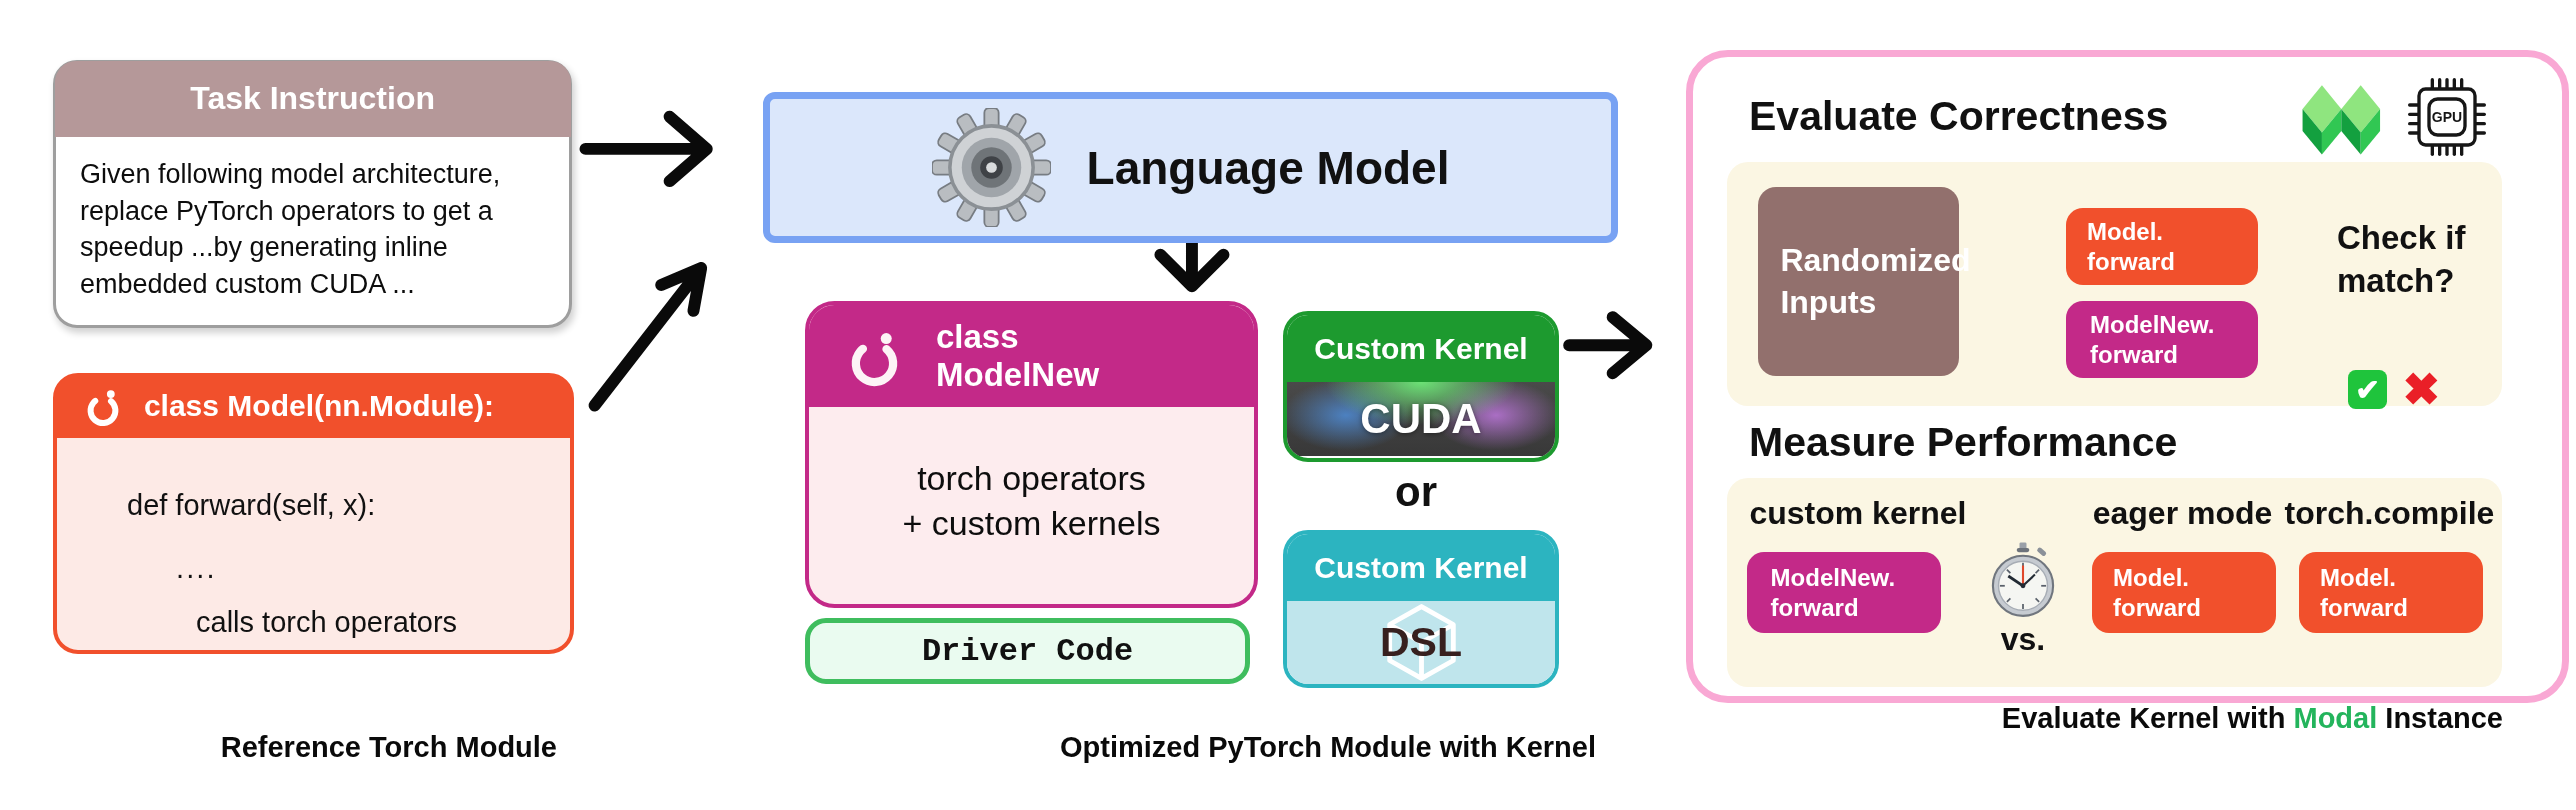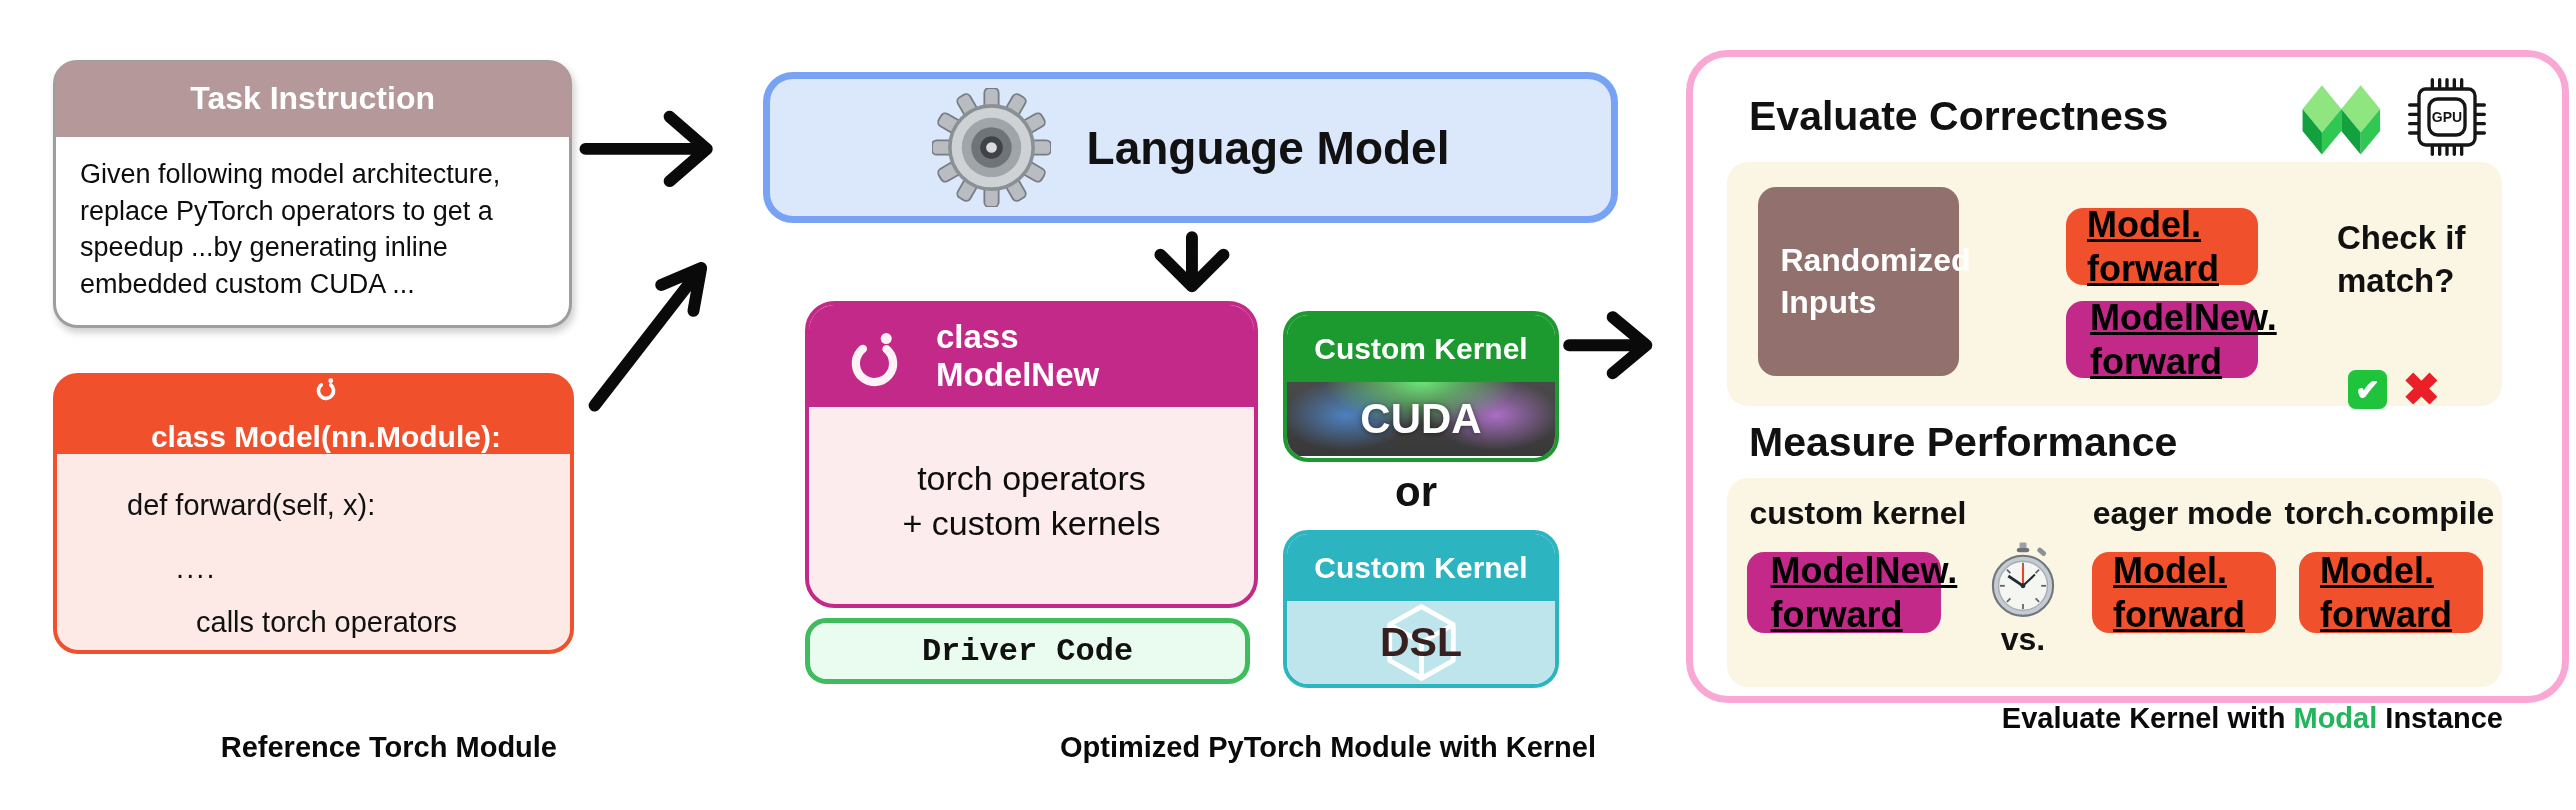--- a/index.html
+++ b/index.html
@@ -11,32 +11,32 @@
   
   .task-box{left:53px;top:60px;width:513px;height:262px;background:#fff;
     border:3.5px solid #9e9e9e;border-radius:24px;box-shadow:2.8px 4.2px 7px rgba(0,0,0,.18);}
   .task-header{left:-1.4px;top:-2.1px;width:516px;height:76px;background:#b59899;
     border-radius:21px 21px 0 0;display:flex;align-items:center;justify-content:center;}
   .task-title{color:#fff;font-size:32px;font-weight:bold;}
   .task-body{left:24px;top:93px;width:471px;font-size:27px;line-height:1.36;color:#0d0d0d;}
 
   .model-box{left:53px;top:373px;width:513px;height:273px;background:#fdeae6;
     border:4.9px solid #f1502c;border-radius:25px;}
-  .model-header{left:-2.1px;top:-2.8px;width:517px;height:80px;background:#f1502c;
-    border-radius:22.4px 22.4px 0 0;display:flex;align-items:center;gap:18px;padding-left:25px;box-sizing:border-box;flex-direction:column;}
+  .model-header{left:-2.1px;top:-2.8px;width:517px;height:64px;background:#f1502c;
+    border-radius:22.4px 22.4px 0 0;display:flex;align-items:center;gap:18px;padding-left:25px;box-sizing:border-box;}
   .model-title{color:#fff;font-size:30px;font-weight:bold;}
   .code1{left:70px;top:112px;font-size:29px;}
   .code2{left:119px;top:175px;font-size:29px;letter-spacing:2.1px;}
   .code3{left:139px;top:229px;font-size:29px;}
 
   .caption{font-size:29px;font-weight:bold;text-align:right;color:#0a0a0a;}
 
   
-  .lm-box{left:763px;top:72px;width:855px;height:151px;background:#dbe7fb;
-    border:7.7px solid #78a2f3;border-radius:30px;box-sizing:border-box;
+  .lm-box{left:763px;top:92px;width:855px;height:151px;background:#dbe7fb;
+    border:7.7px solid #78a2f3;border-radius:12px;box-sizing:border-box;
     display:flex;align-items:center;justify-content:center;gap:36px;}
   .lm-label{font-size:46px;font-weight:bold;}
 
   .modelnew-box{left:805px;top:301px;width:445px;height:299px;background:#fdecee;
     border:4.9px solid #c32988;border-radius:29.4px;overflow:hidden;}
   .modelnew-header{left:0;top:0;width:100%;height:102px;background:#c32988;
     display:flex;align-items:center;gap:27px;padding-left:31px;box-sizing:border-box;}
   .modelnew-title{color:#fff;font-size:33px;font-weight:bold;line-height:1.15;}
   .modelnew-body{left:0;top:102px;width:100%;height:187px;display:flex;align-items:center;
     justify-content:center;text-align:center;font-size:34px;line-height:1.3;color:#0d0d0d;}
@@ -74,21 +74,21 @@
   .panel-heading{font-size:41px;font-weight:bold;}
   .cream{background:#fbf6e3;border-radius:21px;}
   .cream1{left:34px;top:105px;width:775px;height:244px;}
   .cream2{left:34px;top:421px;width:775px;height:209px;}
 
   .rand-box{left:31px;top:25px;width:201px;height:189px;background:#92706d;border-radius:18px;
     display:flex;align-items:center;box-sizing:border-box;padding-left:22.4px;}
   .rand-label{color:#fff;font-size:32px;font-weight:bold;line-height:1.3;}
 
   .fwd-box{border-radius:17px;display:flex;align-items:center;box-sizing:border-box;padding-left:21px;}
-  .fwd-box span{color:#000000;font-size:36px;font-weight:bold;line-height:1.22;text-decoration:underline;}
+  .fwd-box span{color:#ffffff;font-size:24px;font-weight:bold;line-height:1.22;}
   .bg-orange{background:#f1502c;}
   .bg-magenta{background:#c32988;padding-left:24px;}
 
   .check-q{left:610px;top:55px;font-size:33px;font-weight:bold;line-height:1.3;}
   .marks{left:621px;top:205px;display:flex;align-items:center;gap:15.4px;}
   .check{width:39px;height:39px;background:#1fc43c;border-radius:7.7px;display:flex;
     align-items:center;justify-content:center;color:#fff;font-size:29.4px;font-weight:bold;}
   .cross{color:#ea1f27;font-size:45px;font-weight:bold;line-height:1;}
 
   .col-label{font-size:32px;font-weight:bold;}

